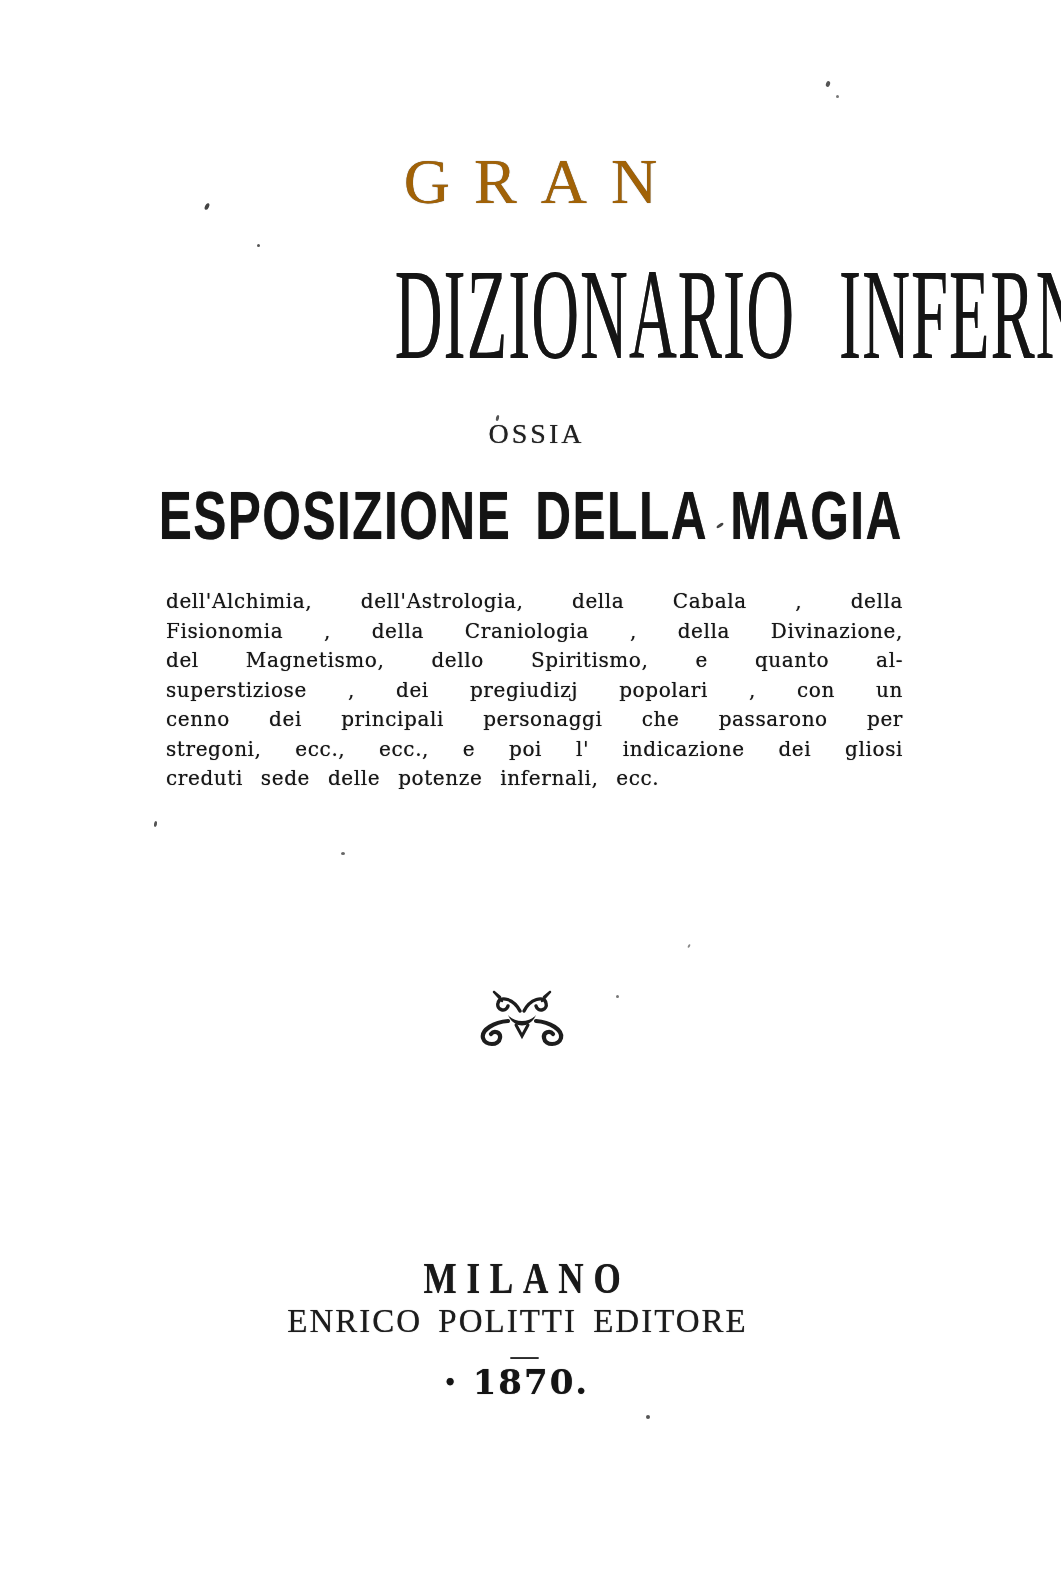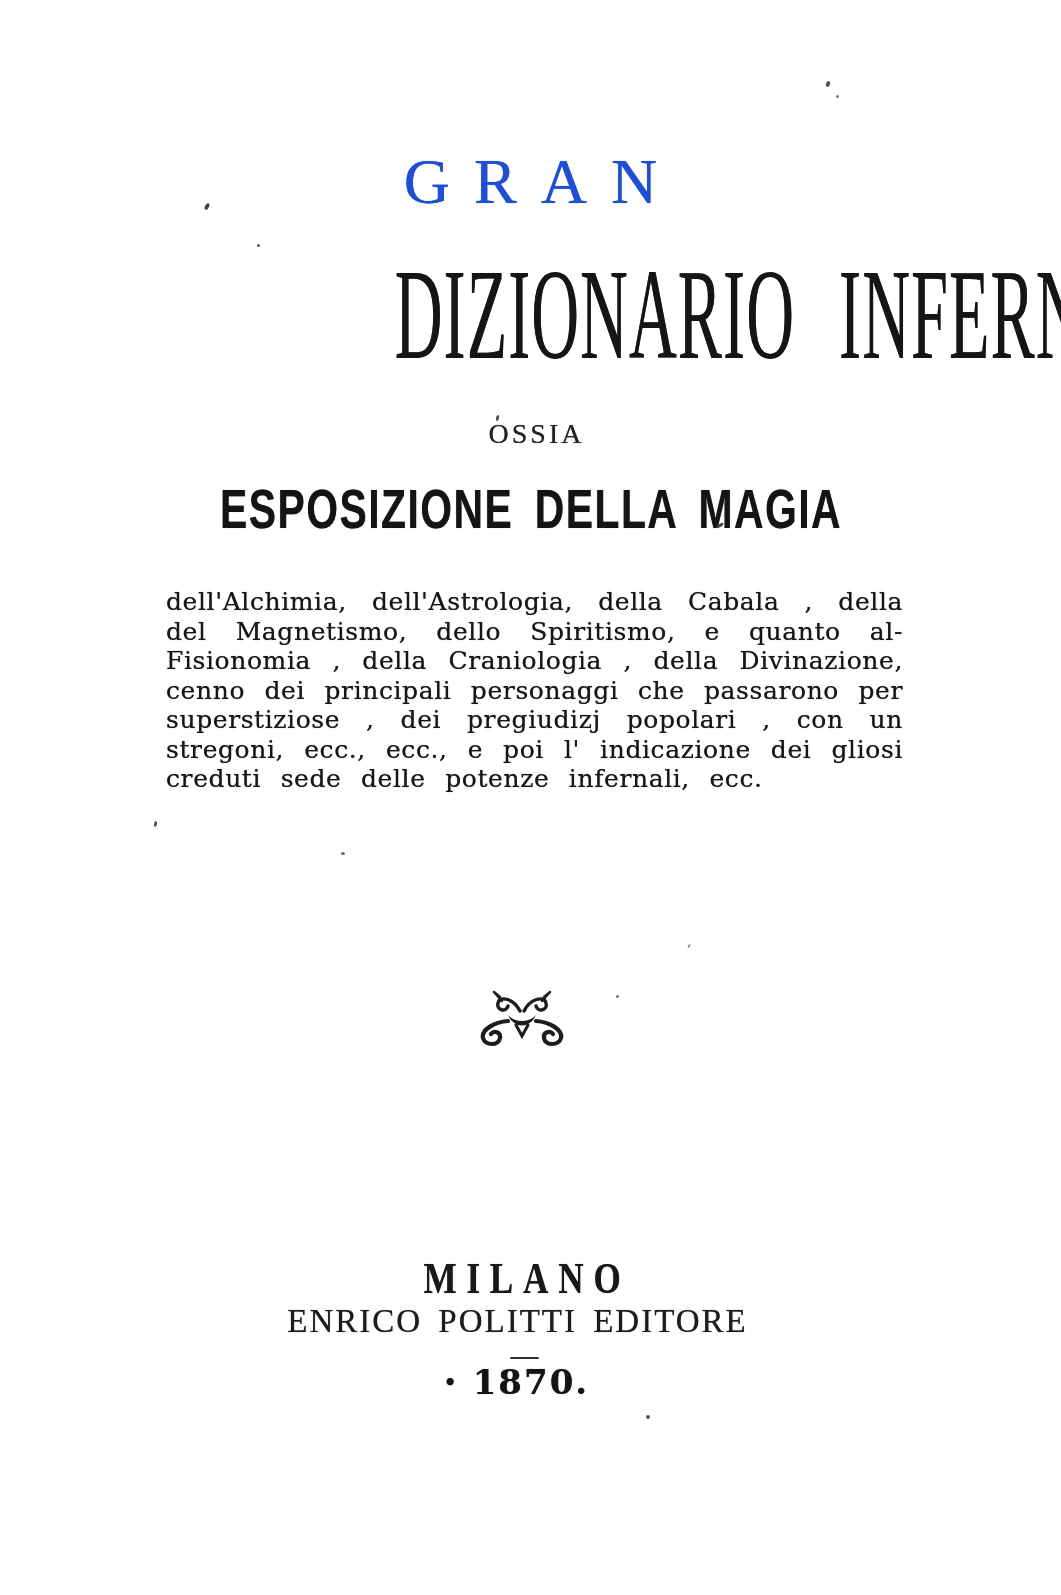--- a/index.html
+++ b/index.html
@@ -23,21 +23,21 @@
   }
   .ink { text-shadow: 0 0 0.8px rgba(30,30,30,0.75); }
 
   
   .series-title {
     top: 150px;
     font-family: "Liberation Serif", serif;
     font-size: 64px;
     letter-spacing: 24px;
     padding-left: 24px;
-    color: #1d4ed8;
+    color: #a16207;
   }
 
   
   .book-title { top: 248px; font-size: 130px; }
   .book-title .squeeze {
     display: inline-block;
     font-family: "Liberation Serif", serif;
     transform: scaleX(0.51);
     transform-origin: 50% 0;
     word-spacing: 0.4em;
@@ -49,37 +49,37 @@
   .conjunction {
     top: 420px;
     font-family: "Liberation Serif", serif;
     font-size: 28px;
     letter-spacing: 3px;
     padding-left: 12px;
     color: #222;
   }
 
   
-  .subtitle { top: 481px; font-size: 56px; }
+  .subtitle { top: 481px; font-size: 68px; }
   .subtitle .squeeze {
     display: inline-block;
     font-family: "Liberation Sans", sans-serif;
     font-weight: bold;
     transform: scaleX(0.73);
     transform-origin: 50% 0;
     letter-spacing: 2px;
     word-spacing: 12px;
     color: #141414;
   }
 
   
   .description {
     position: absolute;
     left: 166px; top: 587px; width: 737px;
-    font-size: 25px;
+    font-size: 20px;
     line-height: 29.5px;
     letter-spacing: 0.6px;
     word-spacing: 2px;
     color: #161616;
   }
   .description .line {
     text-align: justify;
     text-align-last: justify;
     white-space: normal;
   }
@@ -154,24 +154,24 @@
   </div>
 
   <div class="centered conjunction ink">OSSIA</div>
 
   <div class="centered subtitle">
     <span class="squeeze ink">ESPOSIZIONE DELLA MAGIA</span>
   </div>
 
   <div class="description ink">
     <div class="line">dell'Alchimia, dell'Astrologia, della Cabala , della</div>
+    <div class="line">Fisionomia , della Craniologia , della Divinazione,</div>
     <div class="line">del Magnetismo, dello Spiritismo, e quanto al-</div>
-    <div class="line">Fisionomia , della Craniologia , della Divinazione,</div>
+    <div class="line">superstiziose , dei pregiudizj popolari , con un</div>
     <div class="line">cenno dei principali personaggi che passarono per</div>
-    <div class="line">superstiziose , dei pregiudizj popolari , con un</div>
     <div class="line">stregoni, ecc., ecc., e poi l' indicazione dei gliosi</div>
     <div class="line last">creduti sede delle potenze infernali, ecc.</div>
   </div>
 
   <svg class="ornament" viewBox="0 0 100 58" xmlns="http://www.w3.org/2000/svg">
     <g fill="none" stroke="#1d1d1d" stroke-linecap="round">
 
       <path d="M36 31 C22 32 9 40 11 48 C13 56 27 56 28 48 C29 42 22 40 19 44" stroke-width="4.2"></path>
 
       <path d="M64 31 C78 32 91 40 89 48 C87 56 73 56 72 48 C71 42 78 40 81 44" stroke-width="4.2"></path>

